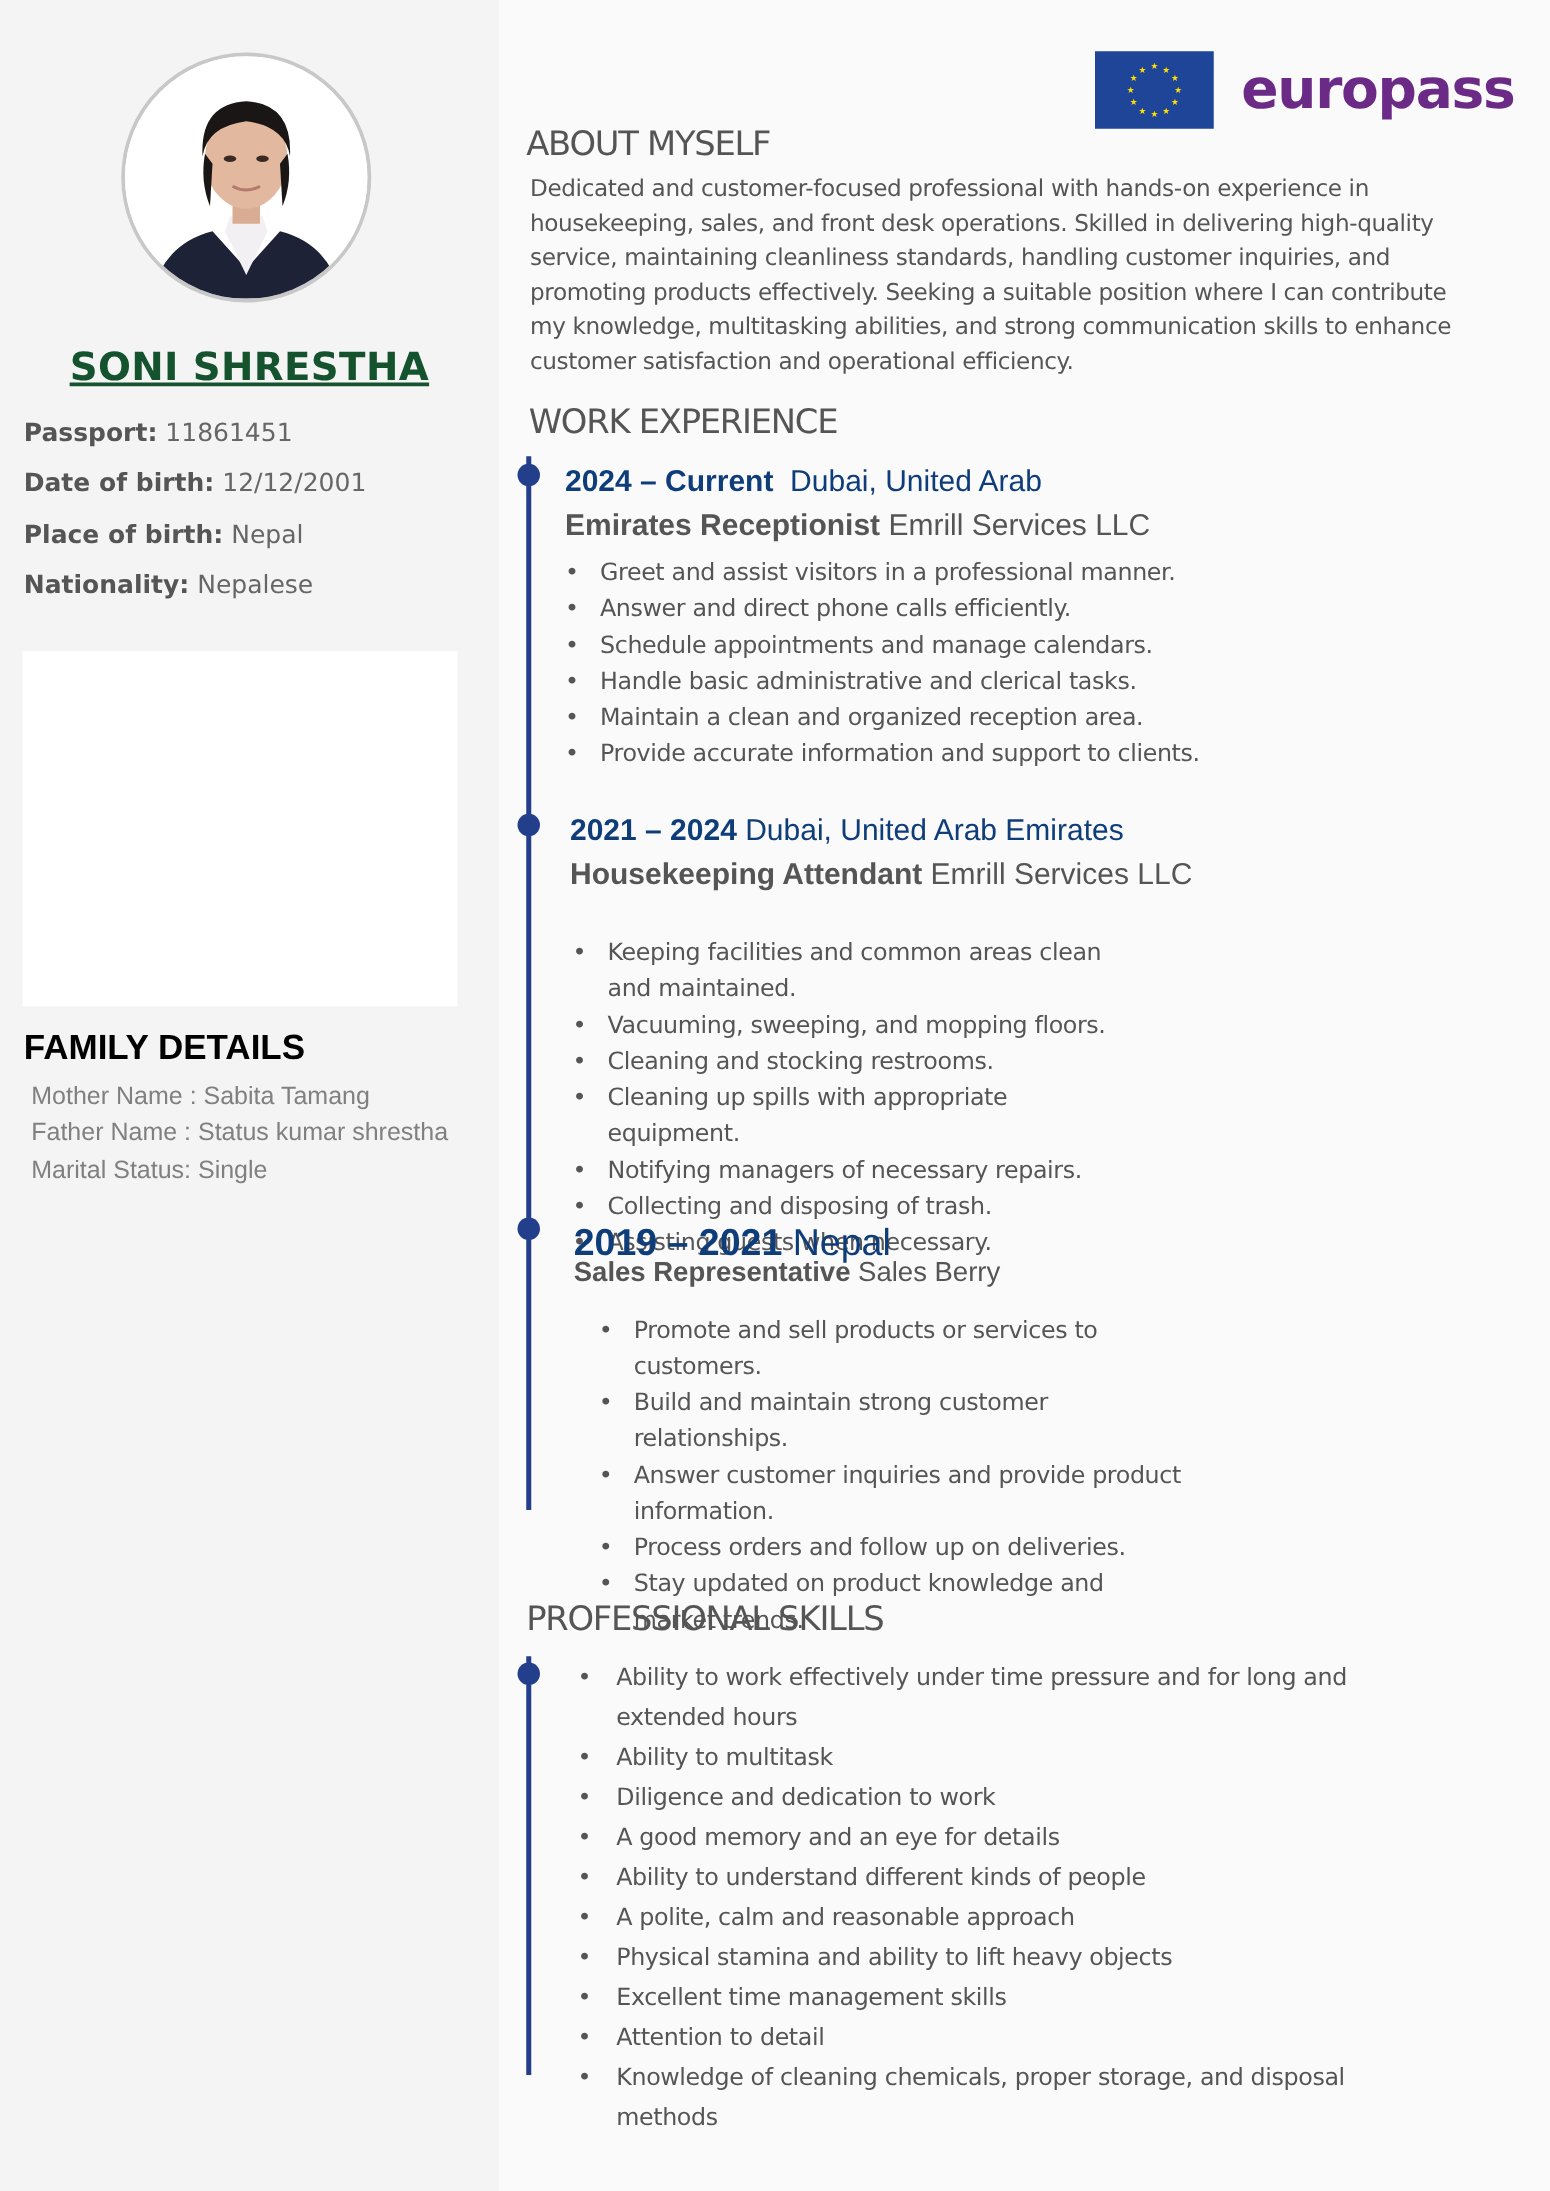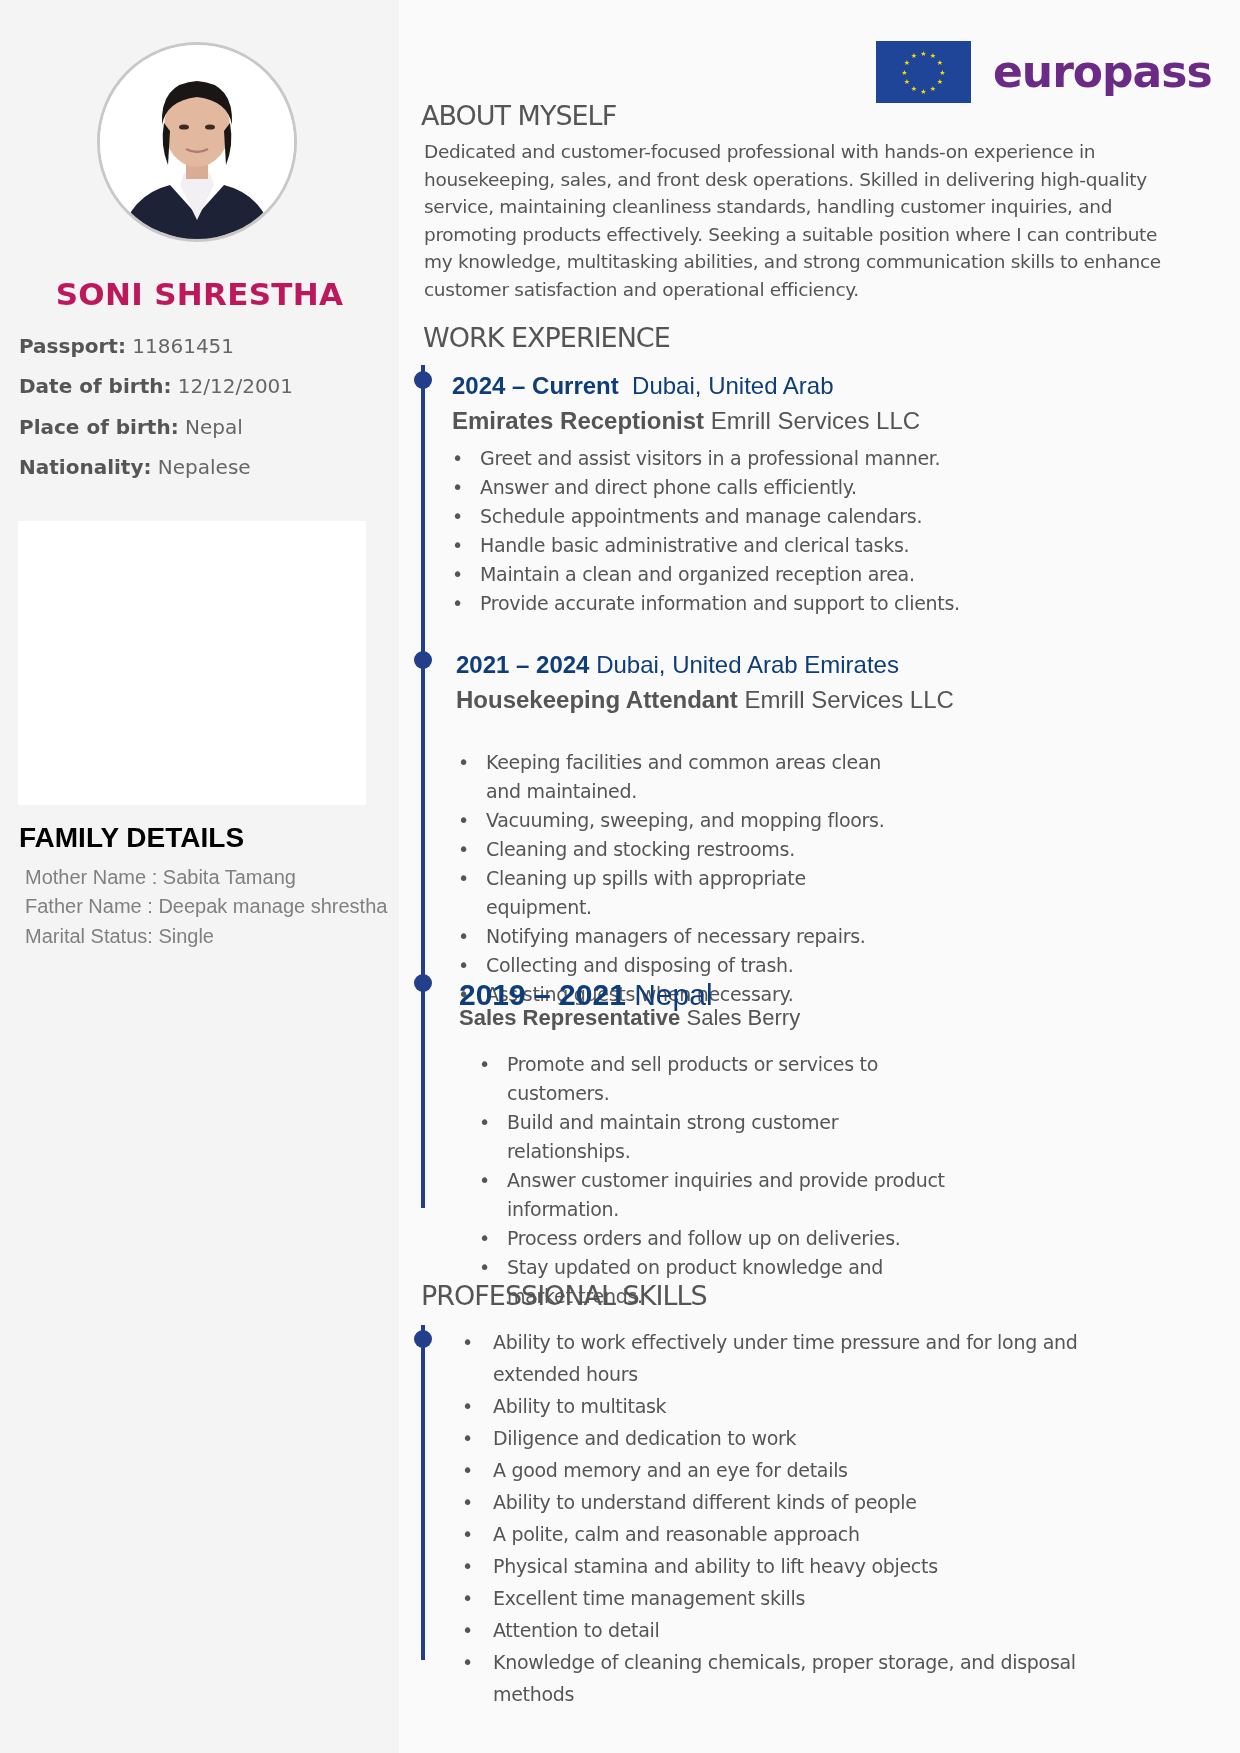--- a/index.html
+++ b/index.html
@@ -3,21 +3,21 @@
 <meta charset="utf-8">
 <style>
   html, body { margin:0; padding:0; }
   body { width:1240px; height:1753px; background:#fafafb; position:relative; overflow:hidden;
          font-family:"Liberation Sans", sans-serif; color:#555; }
   .sidebar { position:absolute; left:0; top:0; width:399px; height:1753px; background:#f4f4f4; }
   .photo { position:absolute; left:97px; top:42px; width:194px; height:194px; border-radius:50%;
            border:3px solid #c8c8c8; background:#ffffff; overflow:hidden; }
   .photo svg { width:100%; height:100%; display:block; }
   .name { position:absolute; left:0; width:399px; top:276px; text-align:center;
-          font-family:"DejaVu Sans", sans-serif; font-weight:bold; font-size:31px; color:#be185d; letter-spacing:0.3px; }
+          font-family:"DejaVu Sans", sans-serif; font-weight:bold; font-size:31px; color:#14532d; letter-spacing:0.3px;text-decoration:underline; }
   .info { position:absolute; left:19px; font-family:"DejaVu Sans", sans-serif; font-size:20px; color:#666; }
   .info b { color:#555; }
   .blank-box { position:absolute; left:18px; top:521px; width:348px; height:284px; background:#ffffff; }
   .family-title { position:absolute; left:19px; top:822px; font-weight:bold; font-size:28px; color:#000000; }
   .family-line { position:absolute; left:25px; font-size:20px; color:#808080; }
   .logo { position:absolute; left:876px; top:41px; display:flex; align-items:center; }
   .eu-flag { width:95px; height:62px; background:#1f4598; position:relative; }
   .europass-word { margin-left:22px; font-family:"DejaVu Sans", sans-serif; font-size:44px; font-weight:bold;
                    color:#6b2a86; letter-spacing:-1px; line-height:1; }
   .section-title { position:absolute; font-family:"DejaVu Sans", sans-serif; font-size:27px; color:#555;
@@ -72,21 +72,21 @@
   </div>
   <div class="info" style="top:455px">
     <b>Nationality:</b>
     <span>Nepalese</span>
   </div>
 
   <div class="blank-box"></div>
 
   <div class="family-title">FAMILY DETAILS</div>
   <div class="family-line" style="top:866px">Mother Name : Sabita Tamang</div>
-  <div class="family-line" style="top:895px">Father Name : Deepak manage shrestha</div>
+  <div class="family-line" style="top:895px">Father Name : Status kumar shrestha</div>
   <div class="family-line" style="top:925px">Marital Status: Single</div>
 </div>
 
 <div class="logo">
   <div class="eu-flag">
     <svg viewBox="0 0 95 62" width="95" height="62" id="eu-stars">
         <text x="47.5" y="14.5" text-anchor="middle" font-size="7" fill="#ffde00">★</text>
         <text x="57.0" y="17.0" text-anchor="middle" font-size="7" fill="#ffde00">★</text>
         <text x="64.0" y="24.0" text-anchor="middle" font-size="7" fill="#ffde00">★</text>
         <text x="66.5" y="33.5" text-anchor="middle" font-size="7" fill="#ffde00">★</text>

